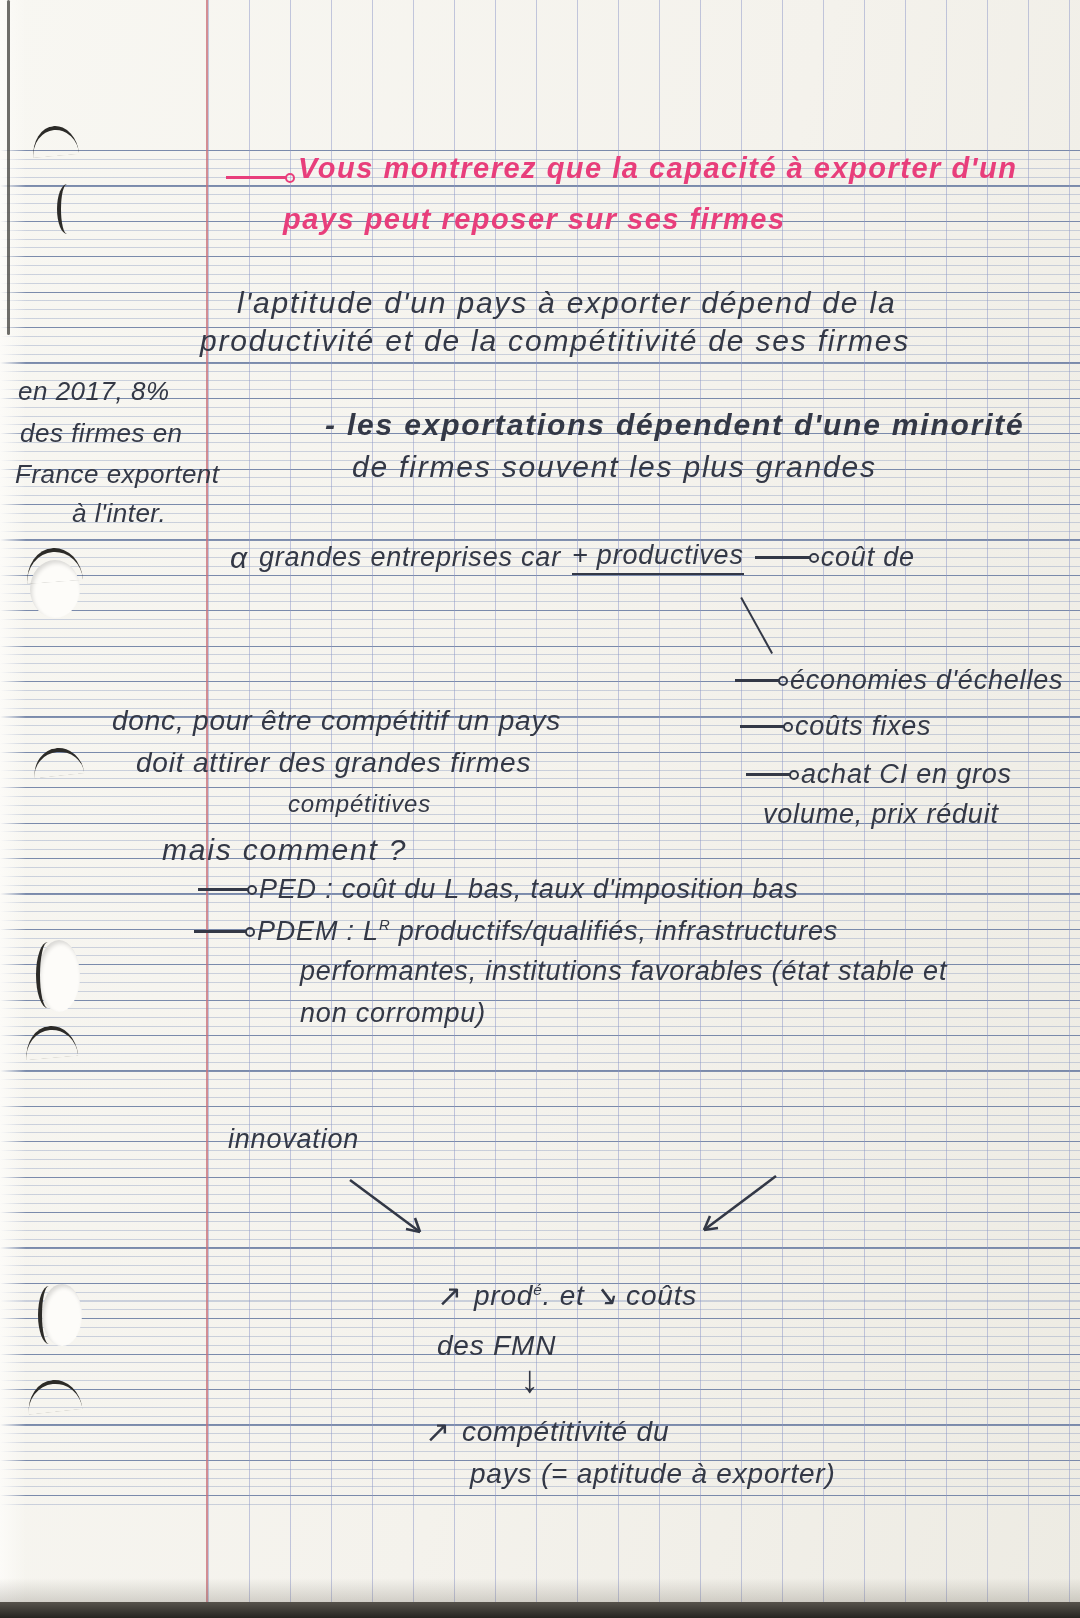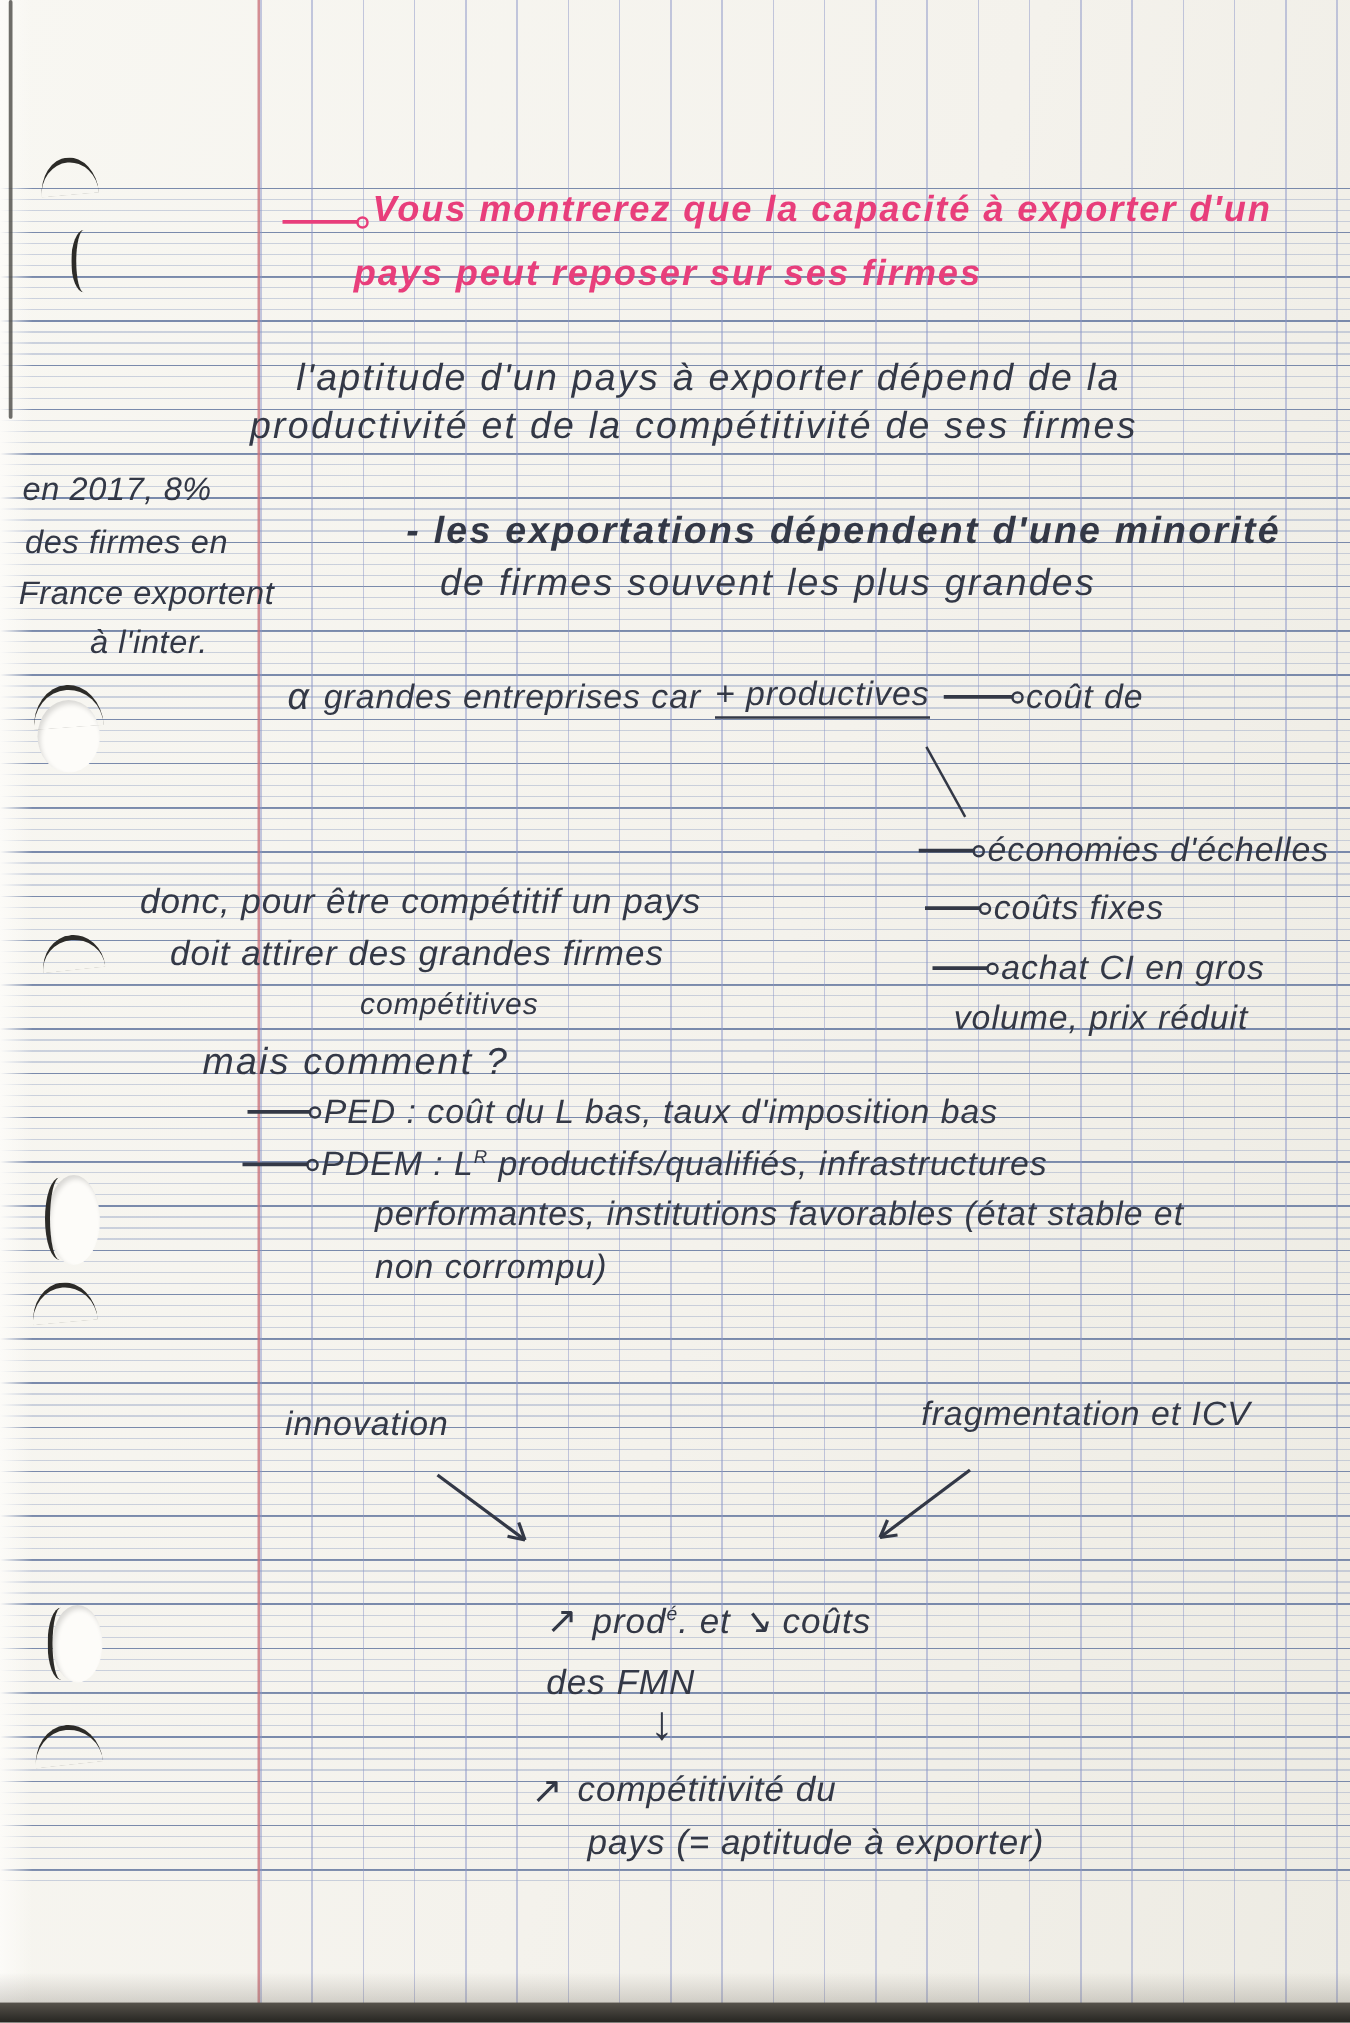--- a/index.html
+++ b/index.html
@@ -121,21 +121,20 @@
     <span class="harrow-inline" style="width:52px;"></span>
     <span>
       <span>PDEM : L</span><sup>R</sup>
       <span>productifs/qualifiés, infrastructures</span>
     </span>
   </div>
   <div class="ink t-body" style="left:300px;top:956px;">performantes, institutions favorables (état stable et</div>
   <div class="ink t-body" style="left:300px;top:998px;">non corrompu)</div>
 
   <div class="ink t-body" style="left:228px;top:1124px;">innovation</div>
-  <div class="ink t-body" style="left:737px;top:1116px;">fragmentation et ICV</div>
 
   <svg style="left:335px;top:1172px;" width="100" height="75">
     <line x1="15" y1="8" x2="85" y2="60" stroke="#333846" stroke-width="2.6"></line>
     <line x1="85" y1="60" x2="71" y2="57" stroke="#333846" stroke-width="2.6"></line>
     <line x1="85" y1="60" x2="80" y2="46" stroke="#333846" stroke-width="2.6"></line>
   </svg>
   <svg style="left:688px;top:1170px;" width="100" height="72">
     <line x1="88" y1="6" x2="16" y2="60" stroke="#333846" stroke-width="2.6"></line>
     <line x1="16" y1="60" x2="30" y2="58" stroke="#333846" stroke-width="2.6"></line>
     <line x1="16" y1="60" x2="22" y2="46" stroke="#333846" stroke-width="2.6"></line>

